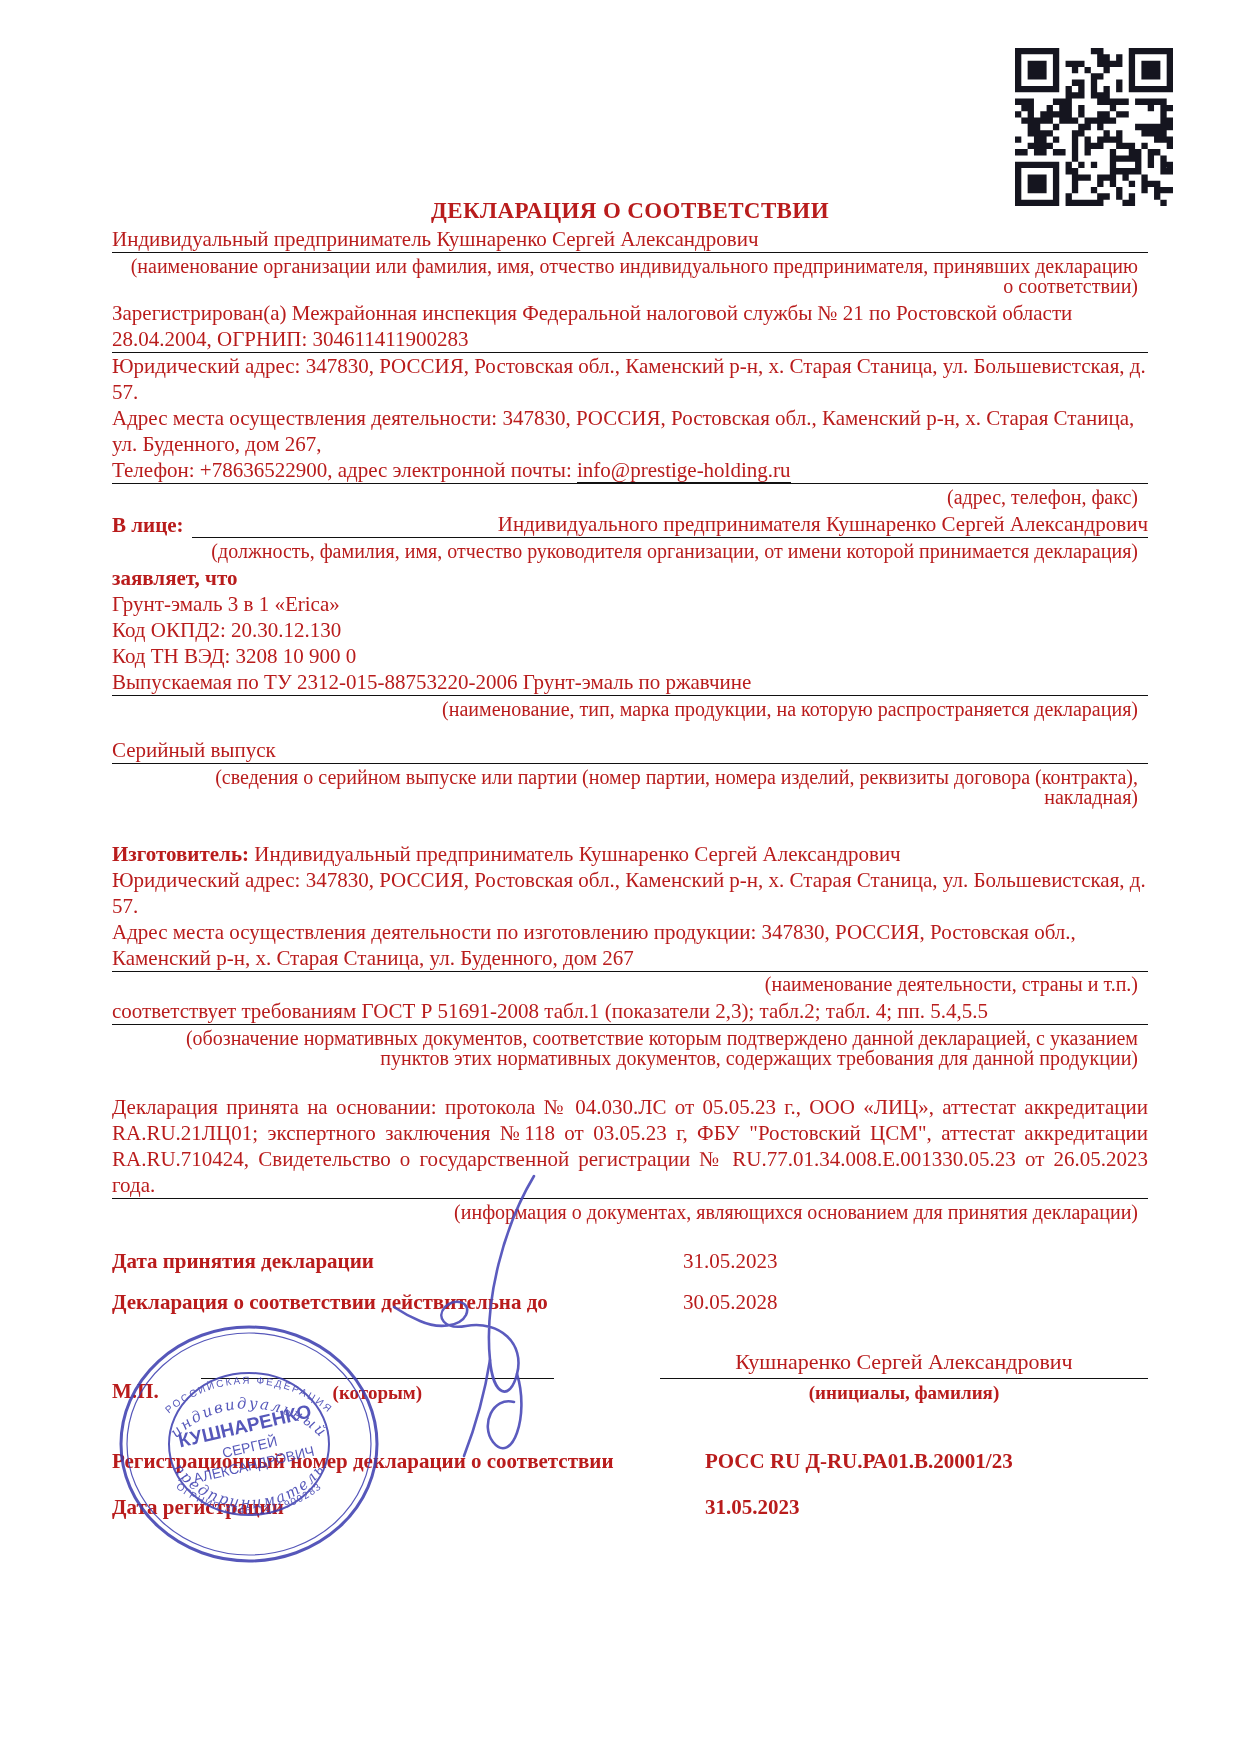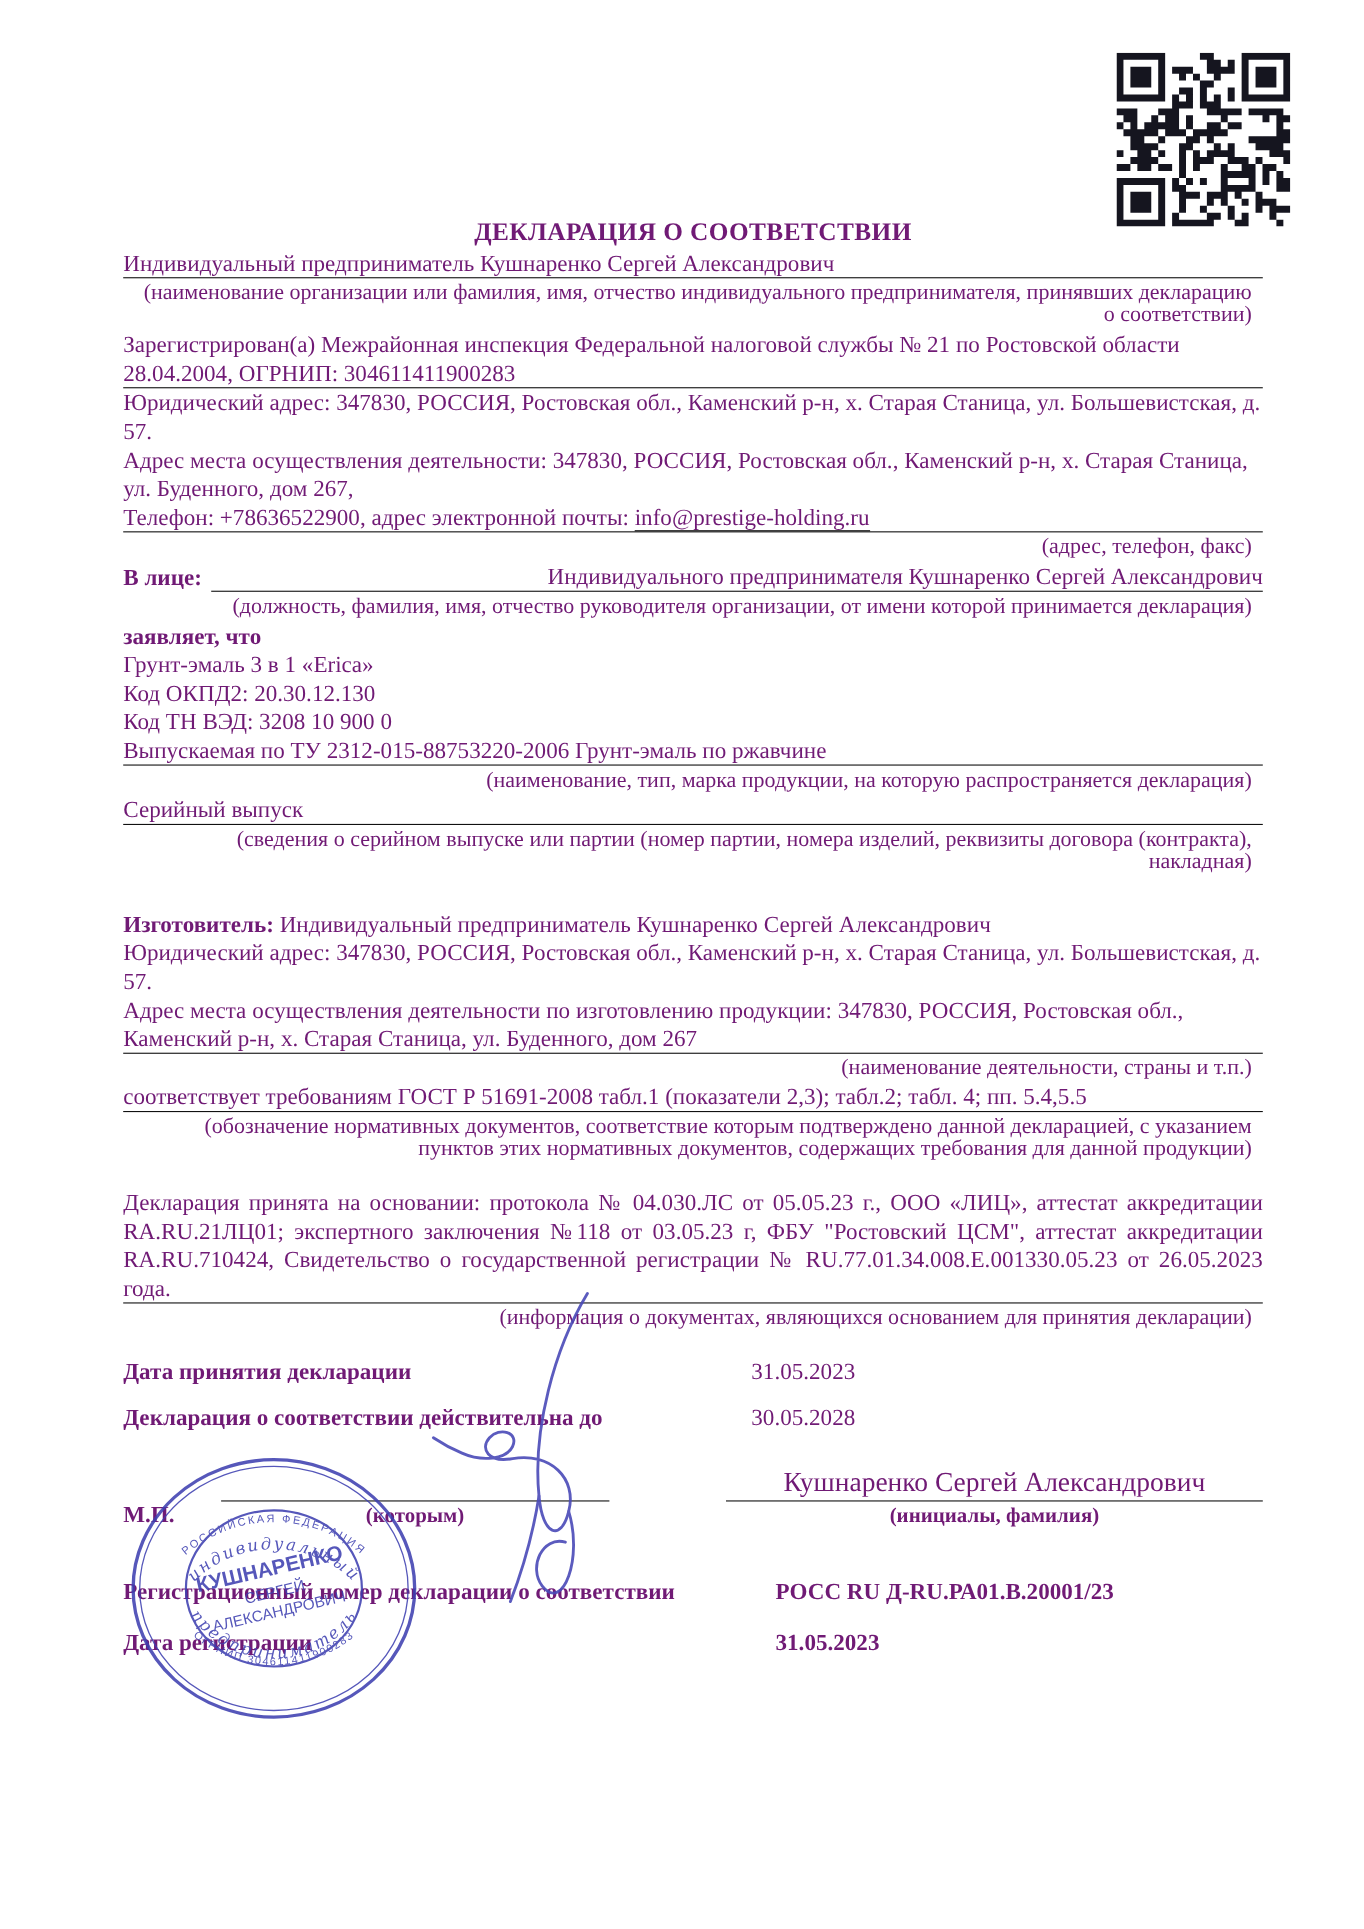--- a/index.html
+++ b/index.html
@@ -2,21 +2,21 @@
 <html><head>
 <meta charset="utf-8">
 <style>
   html,body{margin:0;padding:0;background:#e8e8e8;}
   .page{
     position:relative;
     width:1240px;height:1754px;
     margin:0 auto;
     background:#ffffff;
     font-family:"Liberation Serif","DejaVu Serif",serif;
-    color:#701a75;
+    color:#b91c1c;
     box-sizing:border-box;
     padding:0 92px 0 112px;
     overflow:hidden;
   }
   .header{position:relative;height:198px;}
   .qr{position:absolute;top:48px;right:-25px;width:158px;height:158px;}
   .qr svg{width:100%;height:100%;}
   .doc-title{
     text-align:center;font-weight:bold;font-size:23px;letter-spacing:.4px;
     margin:0 0 2px 0;
@@ -39,21 +39,21 @@
   .kv2{display:grid;grid-template-columns:593px 1fr;font-size:21px;line-height:26px;}
   .kv2 .k{font-weight:bold;}
   .kv2 .v{font-weight:bold;}
   .sig-row{display:flex;justify-content:space-between;align-items:flex-end;margin-top:34px;}
   .sig-left{display:flex;align-items:flex-end;width:442px;gap:28px;}
   .sig-left .mp{font-weight:bold;font-size:21px;line-height:26px;padding-right:14px;white-space:nowrap;}
   .sig-line-box{flex:1;}
   .sig-line{border-bottom:1.6px solid #111;height:24px;}
   .sig-cap{font-weight:bold;font-size:19px;text-align:center;padding-top:3px;}
   .sig-right{width:488px;}
-  .sig-name{text-align:center;font-size:25px;line-height:26px;padding-bottom:3px;}
+  .sig-name{text-align:center;font-size:22px;line-height:26px;padding-bottom:3px;}
   .sig-underline{border-bottom:1.6px solid #111;}
   
   .stamp{position:absolute;left:116px;top:1322px;width:266px;height:244px;opacity:.87;pointer-events:none;}
   .ink{position:absolute;left:296px;top:1168px;width:290px;height:305px;opacity:.9;pointer-events:none;}
   .email-link{border-bottom:1.3px solid #111;}
 </style>
 </head>
 <body>
 
 <div class="page">
@@ -86,21 +86,21 @@
   </div>
   <div class="caption">(должность, фамилия, имя, отчество руководителя организации, от имени которой принимается декларация)</div>
 
   <div class="line" style="font-weight:bold">заявляет, что</div>
   <div class="line">Грунт-эмаль 3 в 1  «Erica»</div>
   <div class="line">Код ОКПД2: 20.30.12.130</div>
   <div class="line">Код ТН ВЭД: 3208 10 900 0</div>
   <div class="line u">Выпускаемая по ТУ 2312-015-88753220-2006 Грунт-эмаль по ржавчине</div>
   <div class="caption">(наименование, тип, марка продукции, на которую распространяется декларация)</div>
 
-  <div class="line u" style="margin-top:0">Серийный выпуск</div>
+  <div class="line u" style="margin-top:14px">Серийный выпуск</div>
   <div class="caption">(сведения о серийном выпуске или партии (номер партии, номера изделий, реквизиты договора (контракта), накладная)</div>
 
   <div class="gap30"></div>
 
   <div class="u">
     <div class="line"><b class="inl">Изготовитель:</b><span> Индивидуальный предприниматель Кушнаренко Сергей Александрович</span></div>
     <div class="line">Юридический адрес: 347830, РОССИЯ, Ростовская обл., Каменский р-н, х. Старая Станица, ул. Большевистская, д. 57.</div>
     <div class="line">Адрес места осуществления деятельности по изготовлению продукции: 347830, РОССИЯ, Ростовская обл., Каменский р-н, х. Старая Станица, ул. Буденного, дом 267</div>
   </div>
   <div class="caption tight">(наименование деятельности, страны и т.п.)</div>

